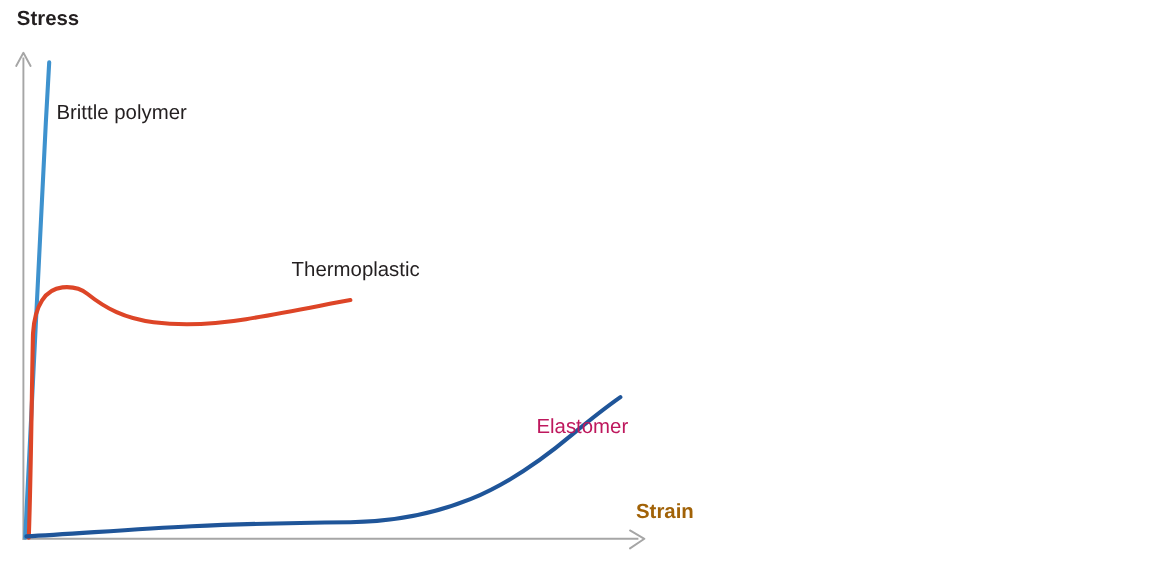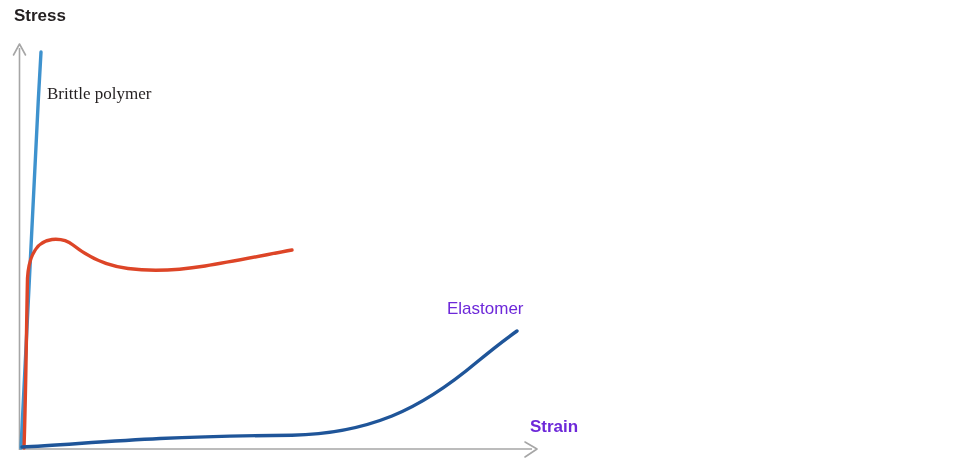--- a/index.html
+++ b/index.html
@@ -93,20 +93,21 @@
              C 60 445 110 441 160 438.5
              C 210 436.2 250 435.6 292 435.2
              C 330 434.6 362 428 392 416
              C 424 403 452 383 477 362
              C 494 348 507 338 517 331" fill="none" stroke="#1f5599" stroke-width="3.4" stroke-linecap="round" stroke-linejoin="round"></path>
 
   </svg>
 
   <div class="label bold" id="axis-title-stress" style="color: rgb(35, 31, 32);">Stress</div>
 
-  <div class="label bold" id="axis-title-strain" style="color: #6d28d9;">Strain</div>
+  <div class="label bold" id="axis-title-strain" style="color: #a16207;">Strain</div>
 
-  <div class="label" id="series-label-brittle" style="color: rgb(35, 31, 32); font-family: Liberation Serif, serif;">Brittle polymer</div>
+  <div class="label" id="series-label-brittle" style="color: rgb(35, 31, 32);">Brittle polymer</div>
 
+  <div class="label" id="series-label-thermoplastic" style="color: rgb(35, 31, 32);">Thermoplastic</div>
 
-  <div class="label" id="series-label-elastomer" style="color: #6d28d9;">Elastomer</div>
+  <div class="label" id="series-label-elastomer" style="color: #be185d; margin-top: 47px;">Elastomer</div>
 
 </div>
 
 </body></html>

